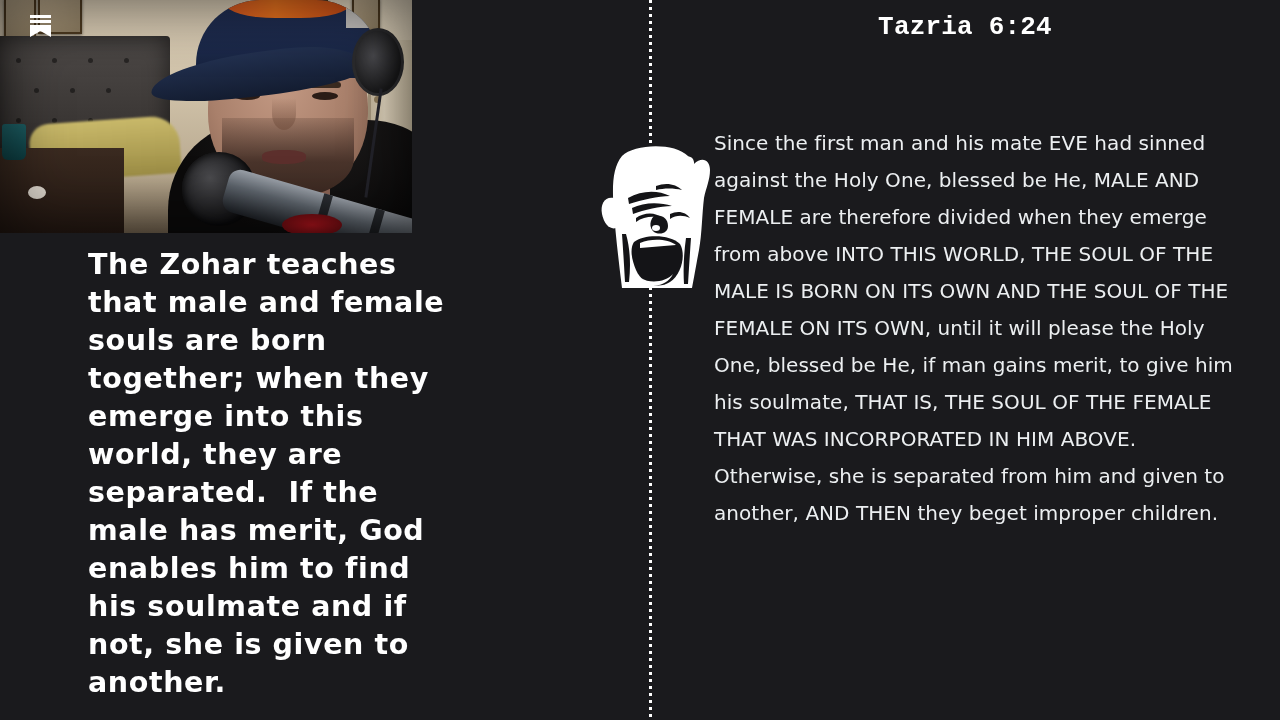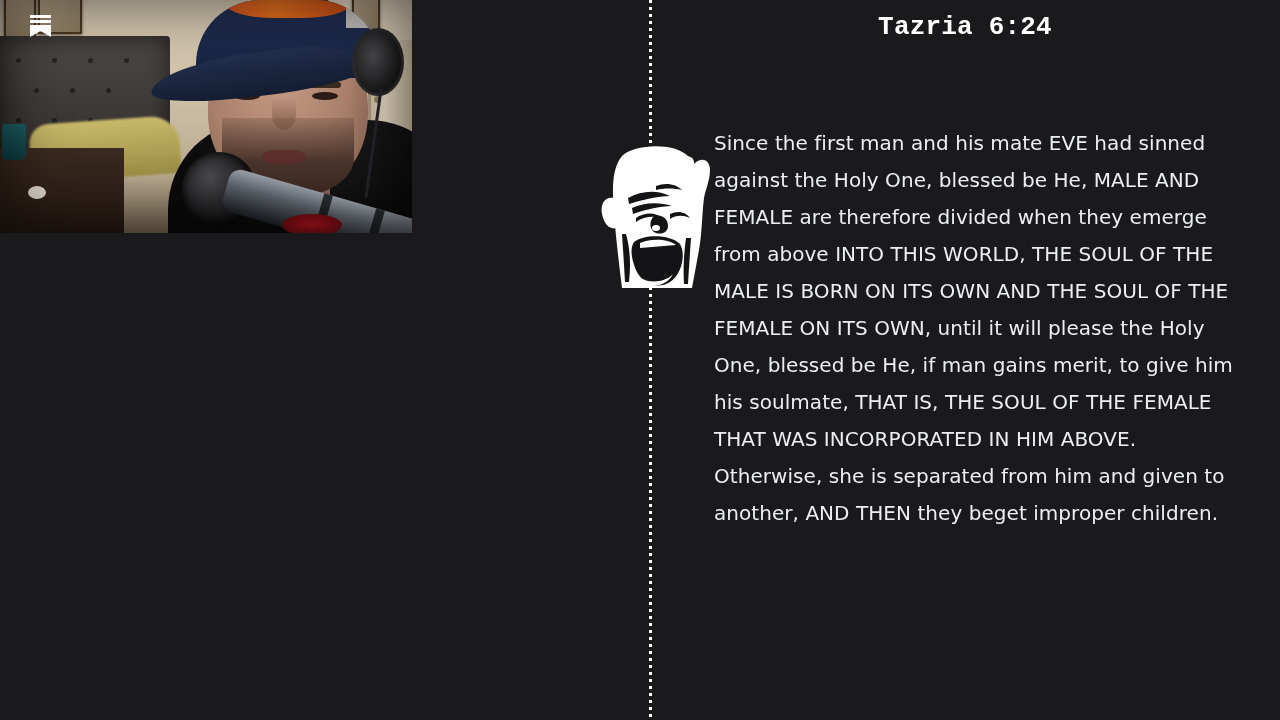--- a/index.html
+++ b/index.html
@@ -360,20 +360,32 @@
   <div id="watermark">
     <span>
       <svg class="ss-icon" width="21" height="24" viewBox="0 0 21 24" aria-hidden="true">
         <rect x="0" y="1" width="21" height="3" fill="#ffffff"></rect>
         <rect x="0" y="6" width="21" height="3" fill="#ffffff"></rect>
         <path d="M0 11 h21 v12 l-10.5 -6 L0 23 z" fill="#ffffff"></path>
       </svg>
     </span>
   </div>
 
+  <div id="left-caption">The Zohar teaches
+that male and female
+souls are born
+together; when they
+emerge into this
+world, they are
+separated.  If the
+male has merit, God
+enables him to find
+his soulmate and if
+not, she is given to
+another.</div>
 
   <div id="divider"></div>
 
   <div id="verse-title">Tazria 6:24</div>
 
   <div id="scream-face">
     <svg viewBox="0 0 118 152" width="118" height="152" aria-hidden="true">
 
       <path d="M24 14 C36 2 76 0 90 14 C102 26 104 52 101 74
                C98 98 96 124 93 146 L24 146

